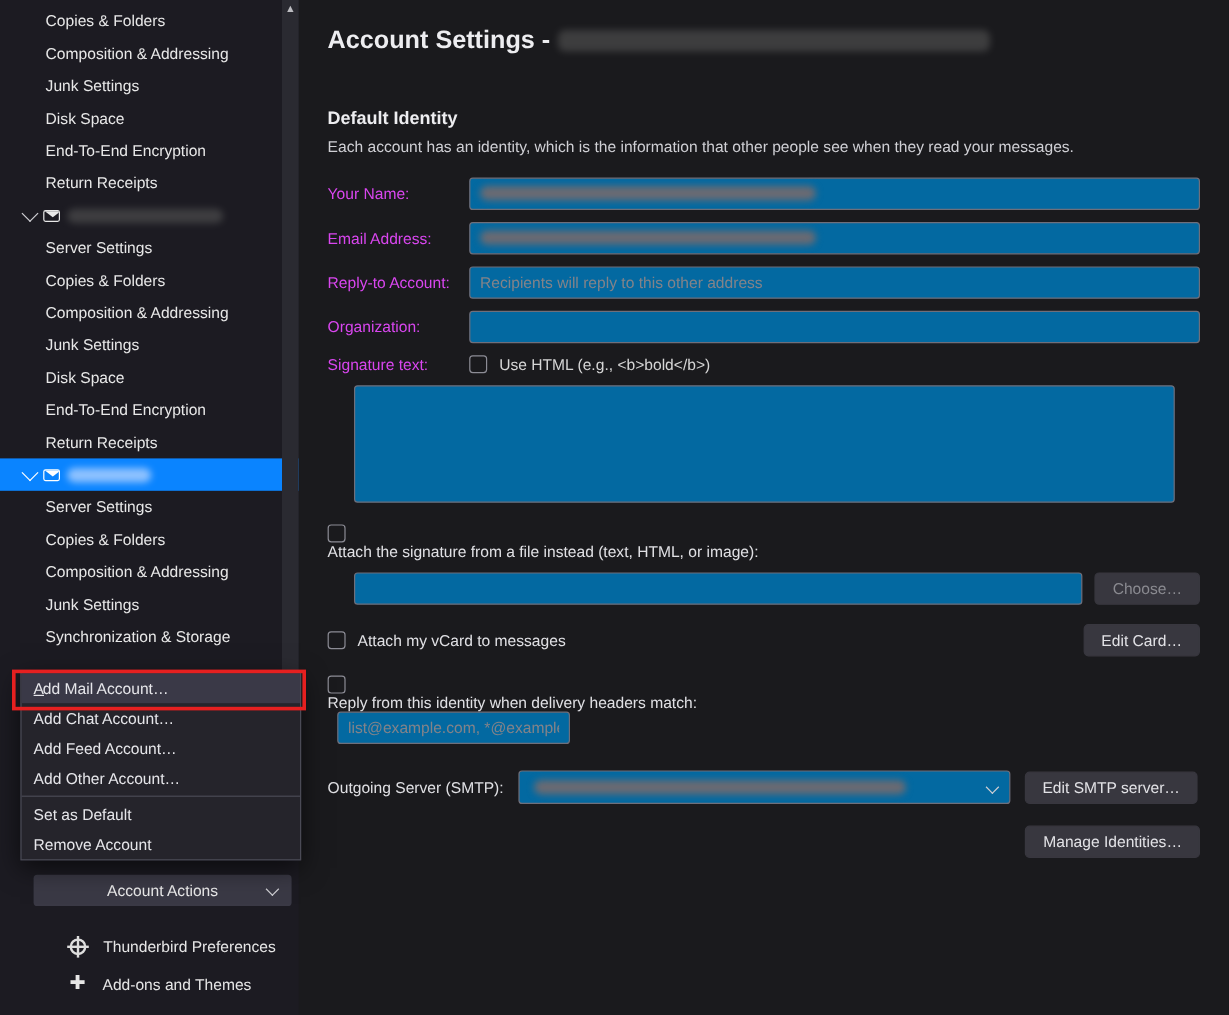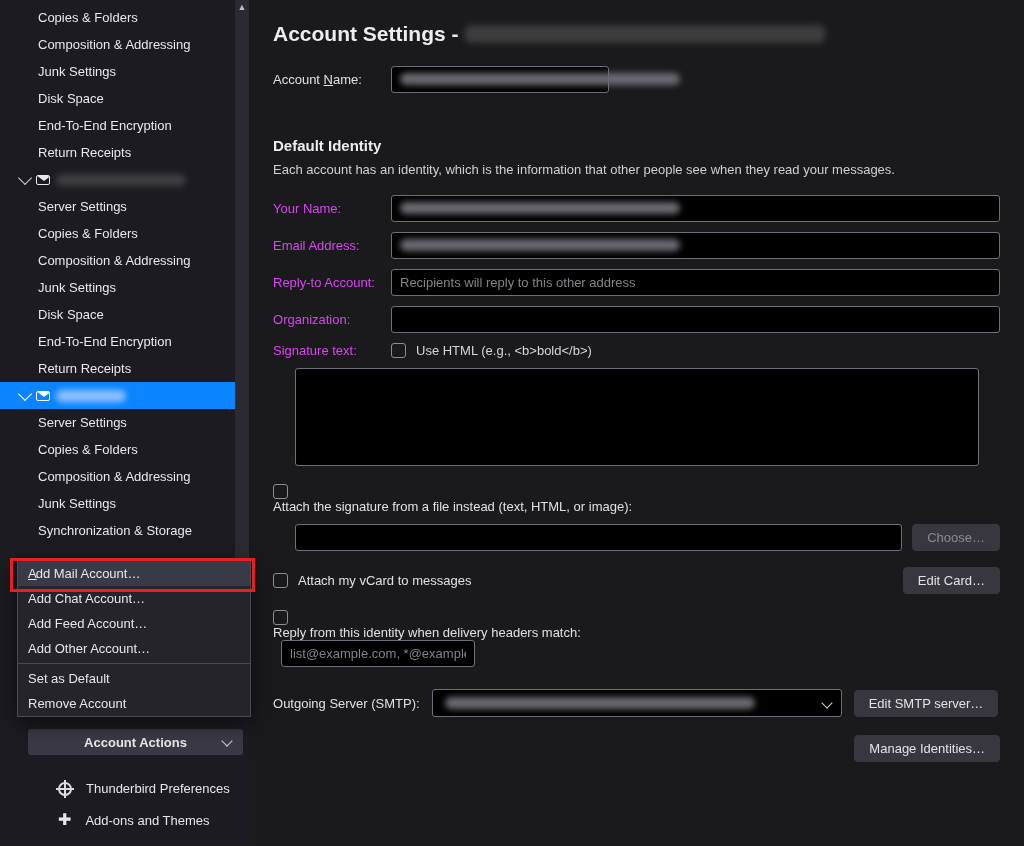--- a/index.html
+++ b/index.html
@@ -117,21 +117,20 @@
   .actions-btn {
     margin: 6px 6px 0 28px;
     width: 215px;
     height: 26px;
     background: #3a3945;
     display: flex; align-items: center; justify-content: center;
     gap: 30px;
     color: #e8e8e8;
     border-radius: 3px;
     position: relative;
-    font-weight: bold;
   }
   .actions-btn .chev {
     position:absolute; right:12px; top:8px;
     width:8px;height:8px;
     border: solid #cfcfd4;
     border-width:0 1.5px 1.5px 0;
     transform: rotate(45deg);
   }
 
   .bottom-links {
@@ -165,21 +164,21 @@
     display:flex; align-items:center; gap:6px;
   }
   h1 .blur-text { width: 360px; height:18px; }
   .field-row {
     display:flex; align-items:center;
     margin-top: 20px;
   }
   .label { width: 118px; color:#e0e0e4; }
   .label .u { text-decoration: underline; }
   input[type=text], .text-input, .textarea, .select {
-    background: #000000;
+    background: #0369a1;
     border: 1px solid #6f6f7b;
     border-radius: 3px;
     color:#d0d0d4;
     font-family: inherit;
     font-size: 13px;
     padding: 5px 8px;
   }
   .text-input { height: 27px; }
   .w-account { width: 218px; }
 
@@ -306,24 +305,20 @@
     </div>
   </div>
 </div>
 
 <div class="main">
   <h1>
     <span>Account Settings - </span>
     <span class="blur-text"></span>
   </h1>
 
-  <div class="field-row">
-    <span class="label">Account <span class="u">N</span>ame:</span>
-    <div class="text-input w-account blurval"></div>
-  </div>
 
   <h2>Default Identity</h2>
   <div class="subtext">Each account has an identity, which is the information that other people see when they read your messages.</div>
 
   <div class="form">
     <div class="row">
       <span class="lbl"><span class="u">Y</span>our Name:</span>
       <span class="inp">
           <div class="text-input blurval"></div>
         </span>

